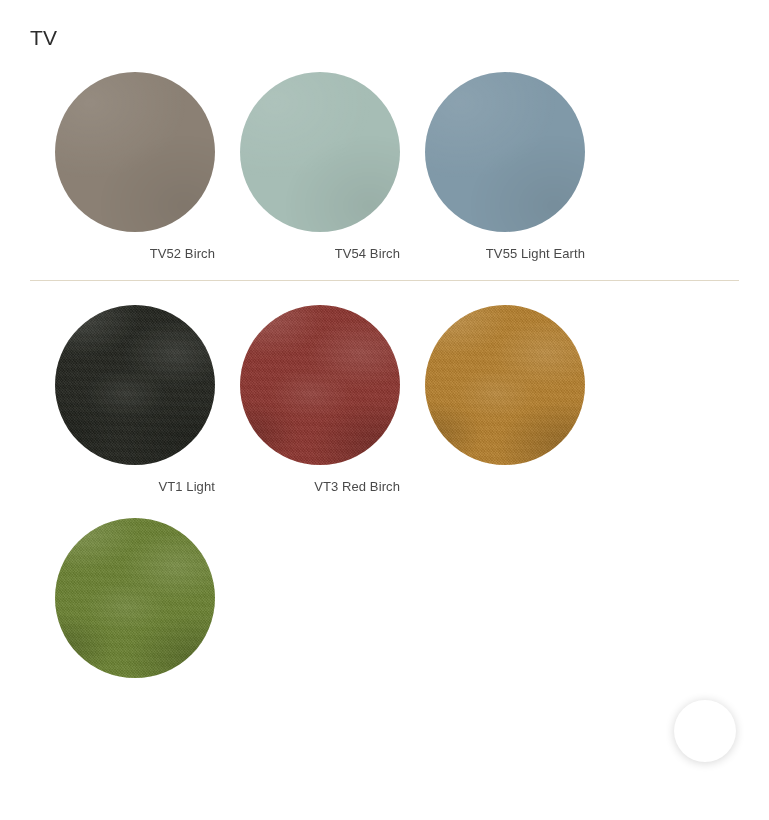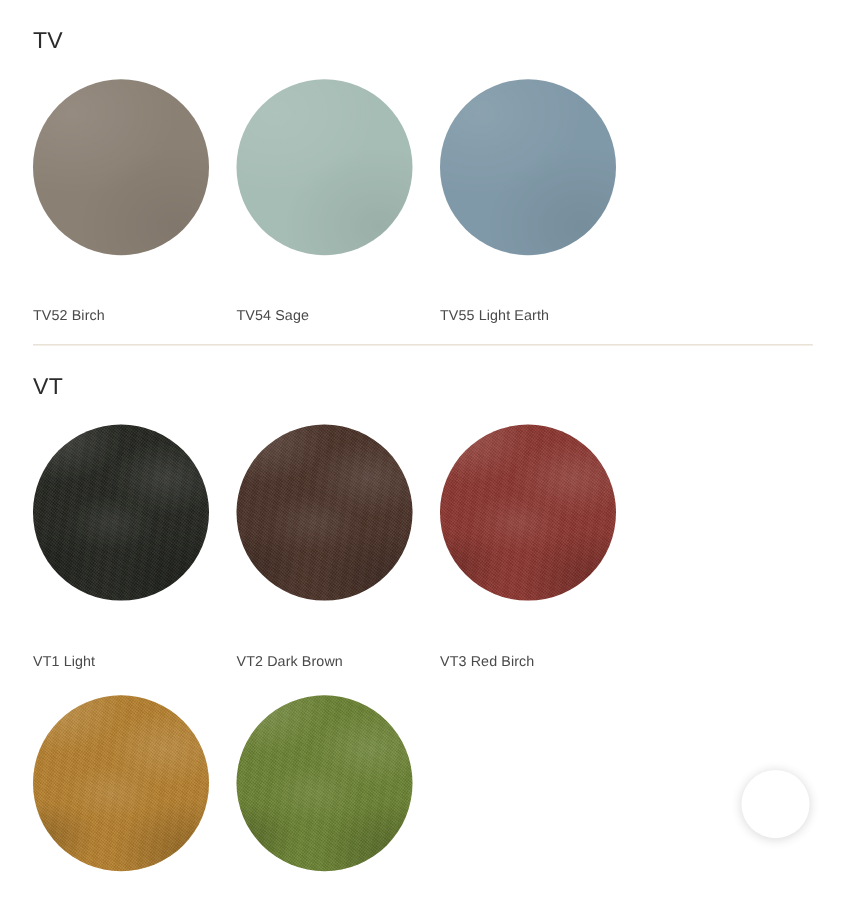--- a/index.html
+++ b/index.html
@@ -43,23 +43,22 @@
   .swatch-grid {
     display: flex;
     flex-wrap: wrap;
     gap: 0;
   }
   .swatch-cell {
     width: 185px;
     box-sizing: border-box;
     display: flex;
     flex-direction: column;
-    align-items: flex-start;
+    align-items: flex-end;
     padding-top: 24px;
-    gap: 33px;
   }
   .swatch-disc {
     width: 160px;
     height: 160px;
     border-radius: 50%;
     position: relative;
     overflow: hidden;
   }
   
   .grain-soft::after,
@@ -115,47 +114,42 @@
     <h2 class="section-title">TV</h2>
     <div class="swatch-grid">
 
       <div class="swatch-cell">
         <div class="swatch-disc grain-soft" style="background-color: rgb(139, 128, 116);"></div>
         <div class="swatch-label">TV52 Birch</div>
       </div>
 
       <div class="swatch-cell">
         <div class="swatch-disc grain-soft" style="background-color: rgb(166, 189, 181);"></div>
-        <div class="swatch-label">TV54 Sage</div>
+        <div class="swatch-label">TV54 Birch</div>
       </div>
 
       <div class="swatch-cell">
         <div class="swatch-disc grain-soft" style="background-color: rgb(128, 153, 168);"></div>
         <div class="swatch-label">TV55 Light Earth</div>
       </div>
 
 
     </div>
   </section>
 
   <hr class="divider" style="background: rgb(224, 216, 198);">
 
   <section class="section-two">
-    <h2 class="section-title">VT</h2>
     <div class="swatch-grid">
 
       <div class="swatch-cell">
         <div class="swatch-disc grain-strong" style="background-color: rgb(35, 37, 31);"></div>
         <div class="swatch-label">VT1 Light</div>
       </div>
 
-      <div class="swatch-cell">
-        <div class="swatch-disc grain-strong" style="background-color: rgb(74, 50, 40);"></div>
-        <div class="swatch-label">VT2 Dark Brown</div>
-      </div>
 
       <div class="swatch-cell">
         <div class="swatch-disc grain-strong" style="background-color: rgb(140, 54, 48);"></div>
         <div class="swatch-label">VT3 Red Birch</div>
       </div>
 
       <div class="swatch-cell">
         <div class="swatch-disc grain-strong" style="background-color: rgb(181, 128, 47);"></div>
 
       </div>

